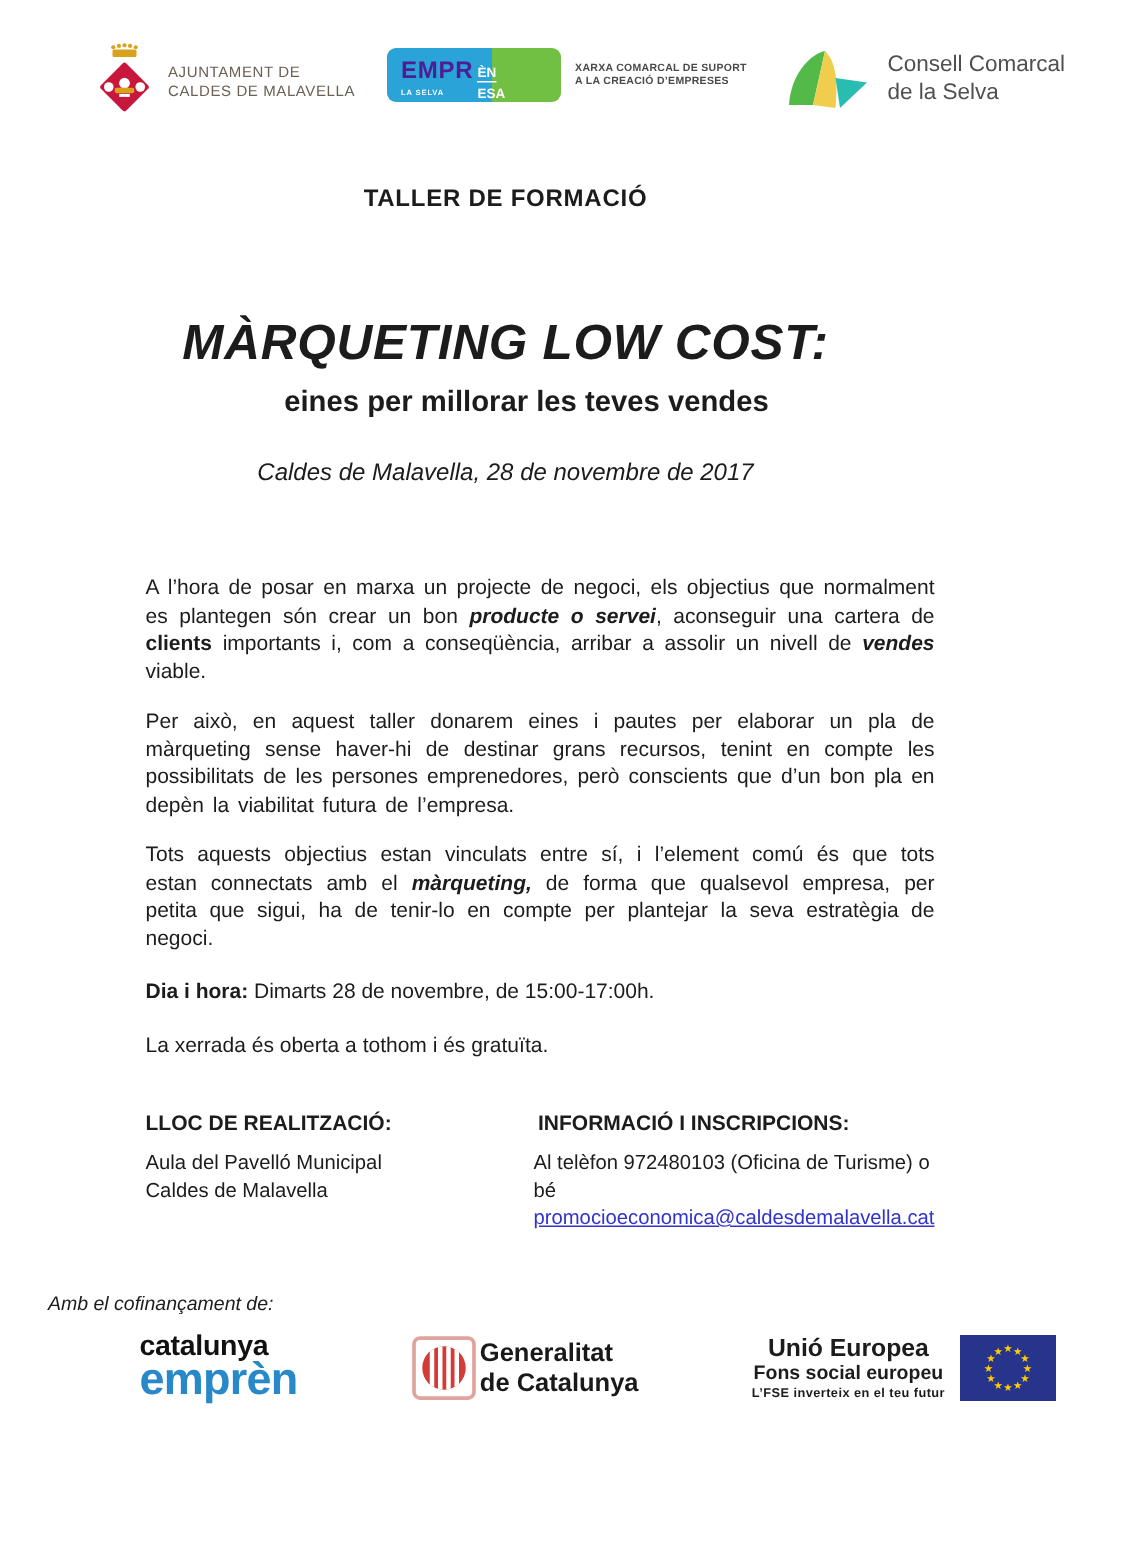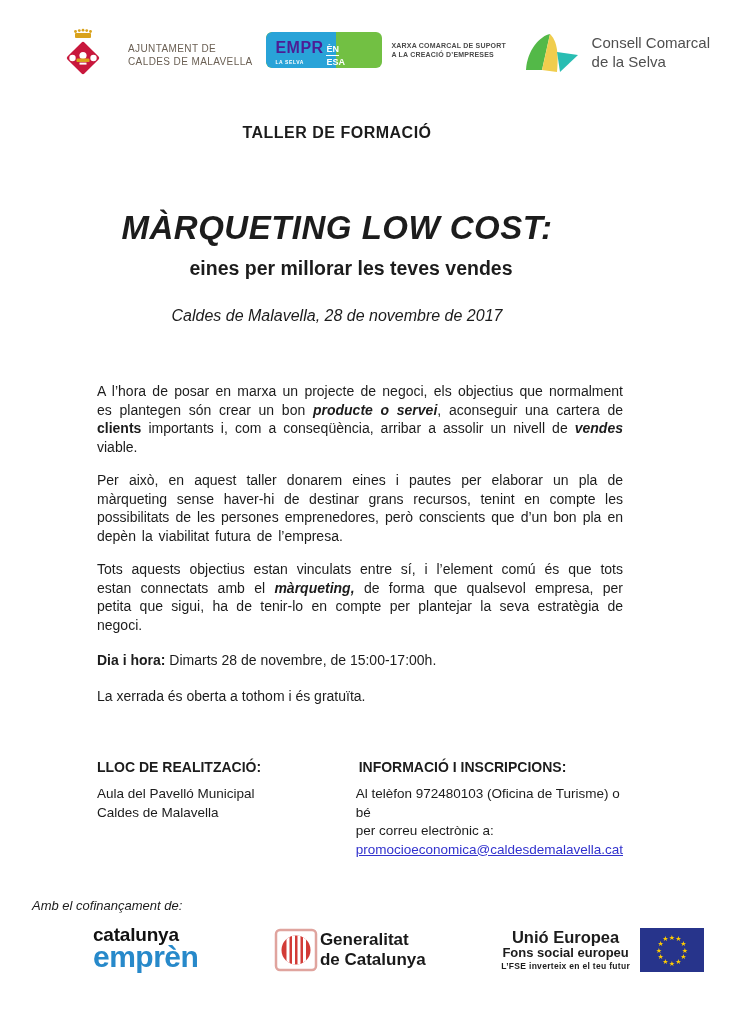--- a/index.html
+++ b/index.html
@@ -6,21 +6,21 @@
   html,body { background:#ffffff; }
   .page {
     position:relative; width:750px; height:1027px; margin:0 auto;
     background:#ffffff; overflow:hidden;
     font-family:"Liberation Sans", sans-serif; color:#1c1c1c;
   }
   
   .header { display:flex; justify-content:space-between; align-items:flex-start;
             padding:26px 40px 0 62px; height:88px; }
   .logo-group { display:flex; align-items:center; }
-  .aj-text { font-size:10px; line-height:13px; letter-spacing:0.4px; color:#6b6054; margin-left:24px; }
+  .aj-text { font-size:10px; line-height:13px; letter-spacing:0.4px; color:#6b6054; margin-left:8px; }
   .emp-group { margin-top:6px; }
   .emp-badge { position:relative; width:116px; height:36px; border-radius:6px; overflow:hidden; }
   .emp-blue  { position:absolute; left:0; top:0; bottom:0; width:70px; border-radius:6px 0 0 6px; }
   .emp-main  { position:absolute; left:9px; top:7px; font-size:16px; font-weight:bold; color:#4c1d95; letter-spacing:0.5px; }
   .emp-sub   { position:absolute; left:9px; bottom:3px; font-size:5px; font-weight:bold; color:#fff; letter-spacing:0.6px; }
   .emp-right { position:absolute; left:60px; top:6px; width:36px; text-align:left; color:#fff; font-weight:bold; }
   .emp-top   { display:inline-block; font-size:9px; border-bottom:1px solid #fff; padding-bottom:1px; }
   .emp-bottom{ font-size:9px; margin-top:1px; }
   .emp-tagline { margin-left:9px; font-size:7px; font-weight:bold; line-height:9px; color:#4a4a4a; letter-spacing:0.2px; }
   .consell-text { font-size:15px; line-height:19px; color:#4f4f4f; margin-left:10px; }
@@ -30,21 +30,21 @@
   .main-title { margin-top:68px; font-size:33px; font-weight:bold; letter-spacing:0.5px; line-height:36px;font-style:italic; }
   .subtitle { margin-top:10px; font-size:19.5px; font-weight:bold; line-height:24px;padding-left:28px; }
   .dateline { margin-top:26px; font-size:16px; font-style:italic; line-height:19px; }
   
   .content { width:526px; margin:57px 0 0 97px; font-size:14px; line-height:18.5px; }
   .para { text-align:justify; word-spacing:2px; margin-bottom:15px; }
   .note { margin-top:0; }
   .formador { margin-top:45px; }
   .spaced { margin-top:17px; }
   
-  .columns { display:flex; margin-top:54px;gap:28px; }
+  .columns { display:flex; margin-top:35px;gap:28px; }
   .col-left { width:261px; }
   .col-right { flex:1; }
   .col-heading { font-size:14px; font-weight:bold; line-height:17px; }
   .col-right .col-heading { padding-left:3px; }
   .col-body { margin-top:9px; font-size:13.5px; line-height:18.5px; }
   a.email { text-decoration:underline; }
   
   .cofinance { margin:40px 0 0 32px; font-size:13px; font-style:italic; line-height:14px; }
   .footer-logos { display:flex; justify-content:space-between; align-items:center;
                   margin-top:14px; padding:0 46px 0 93px; }
@@ -137,21 +137,20 @@
         <div class="col-heading">LLOC DE REALITZACIÓ:</div>
         <div class="col-body">
           <div>Aula del Pavelló Municipal</div>
           <div>Caldes de Malavella</div>
         </div>
       </div>
       <div class="col-right">
         <div class="col-heading">INFORMACIÓ I INSCRIPCIONS:</div>
         <div class="col-body">
           <div>Al telèfon 972480103 (Oficina de Turisme) o bé</div>
-          <div>per correu electrònic a:</div>
           <a class="email" href="#" style="color: rgb(50, 50, 205);">promocioeconomica@caldesdemalavella.cat</a>
         </div>
       </div>
     </div>
   </div>
 
   <div class="cofinance">Amb el cofinançament de:</div>
 
   <div class="footer-logos">
 

